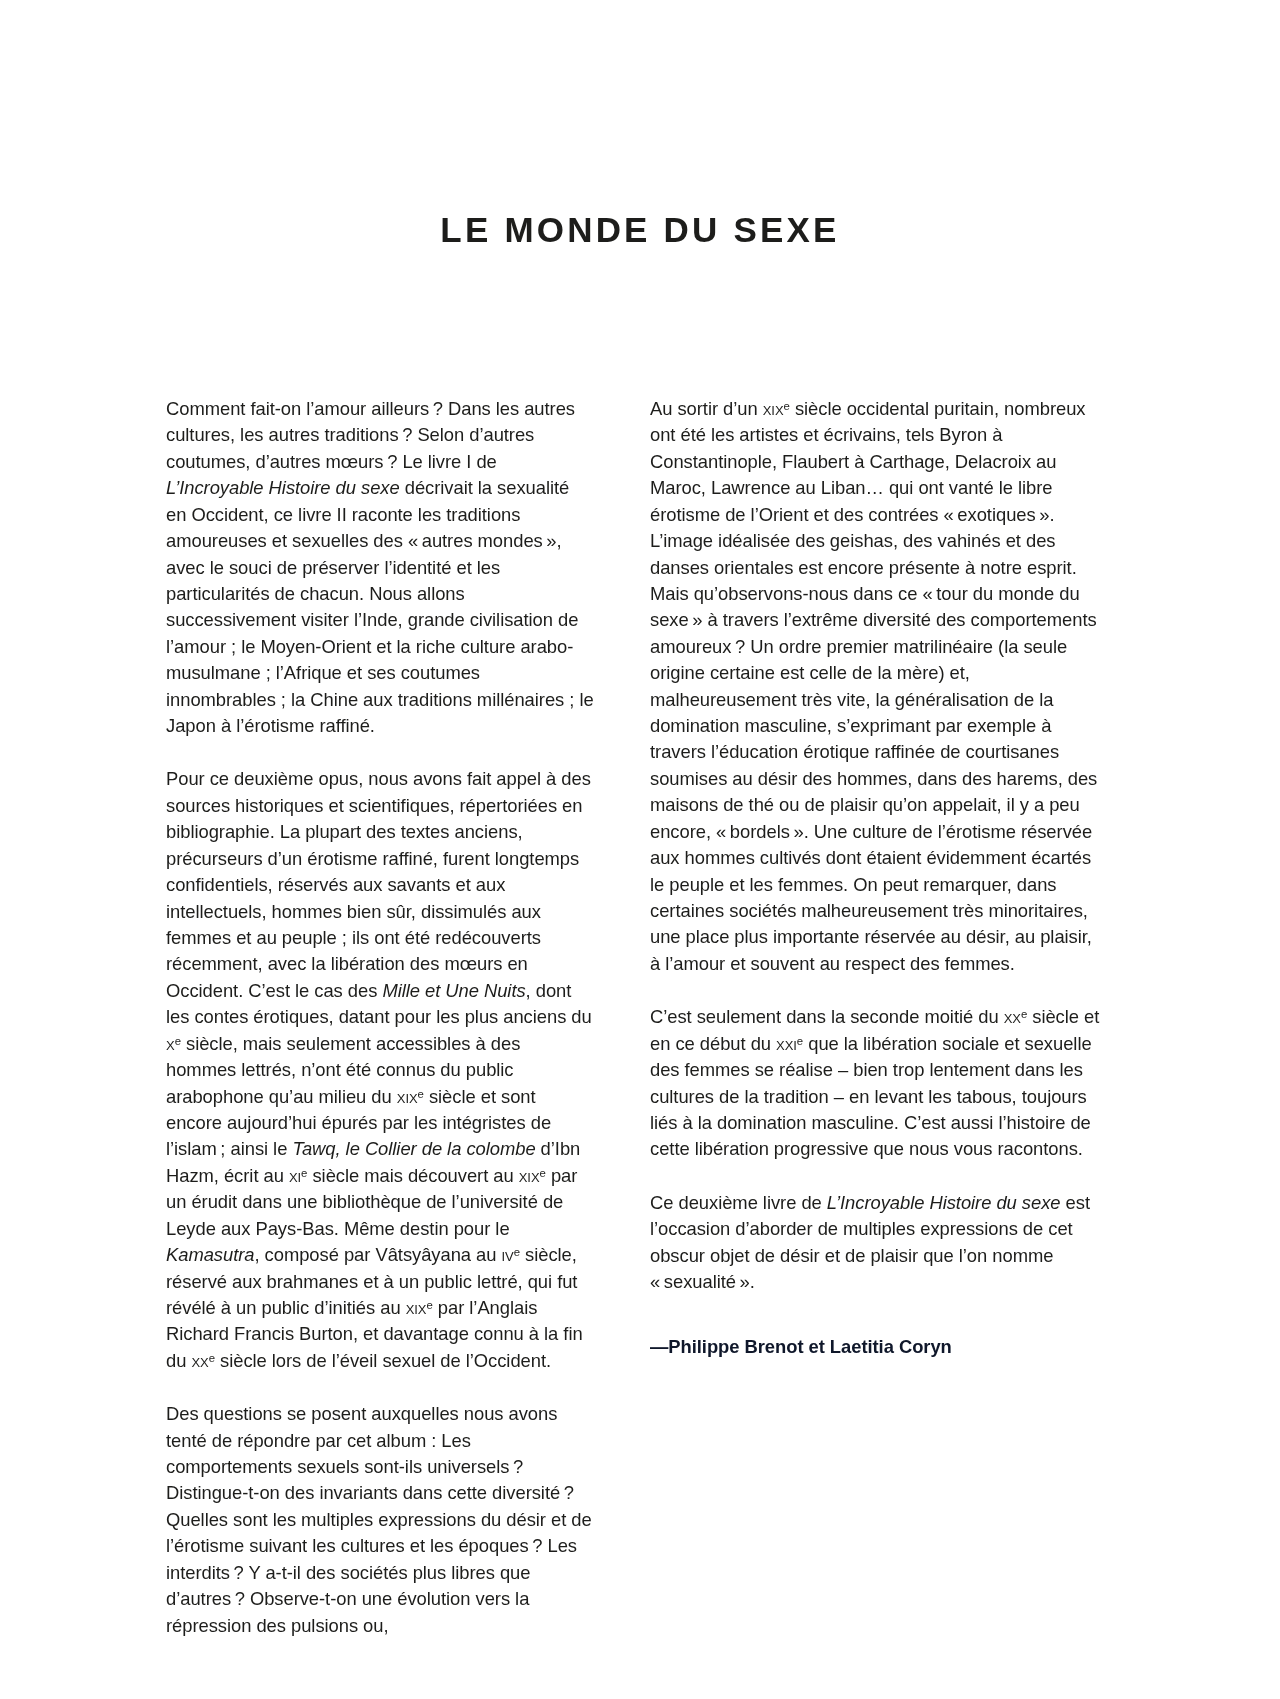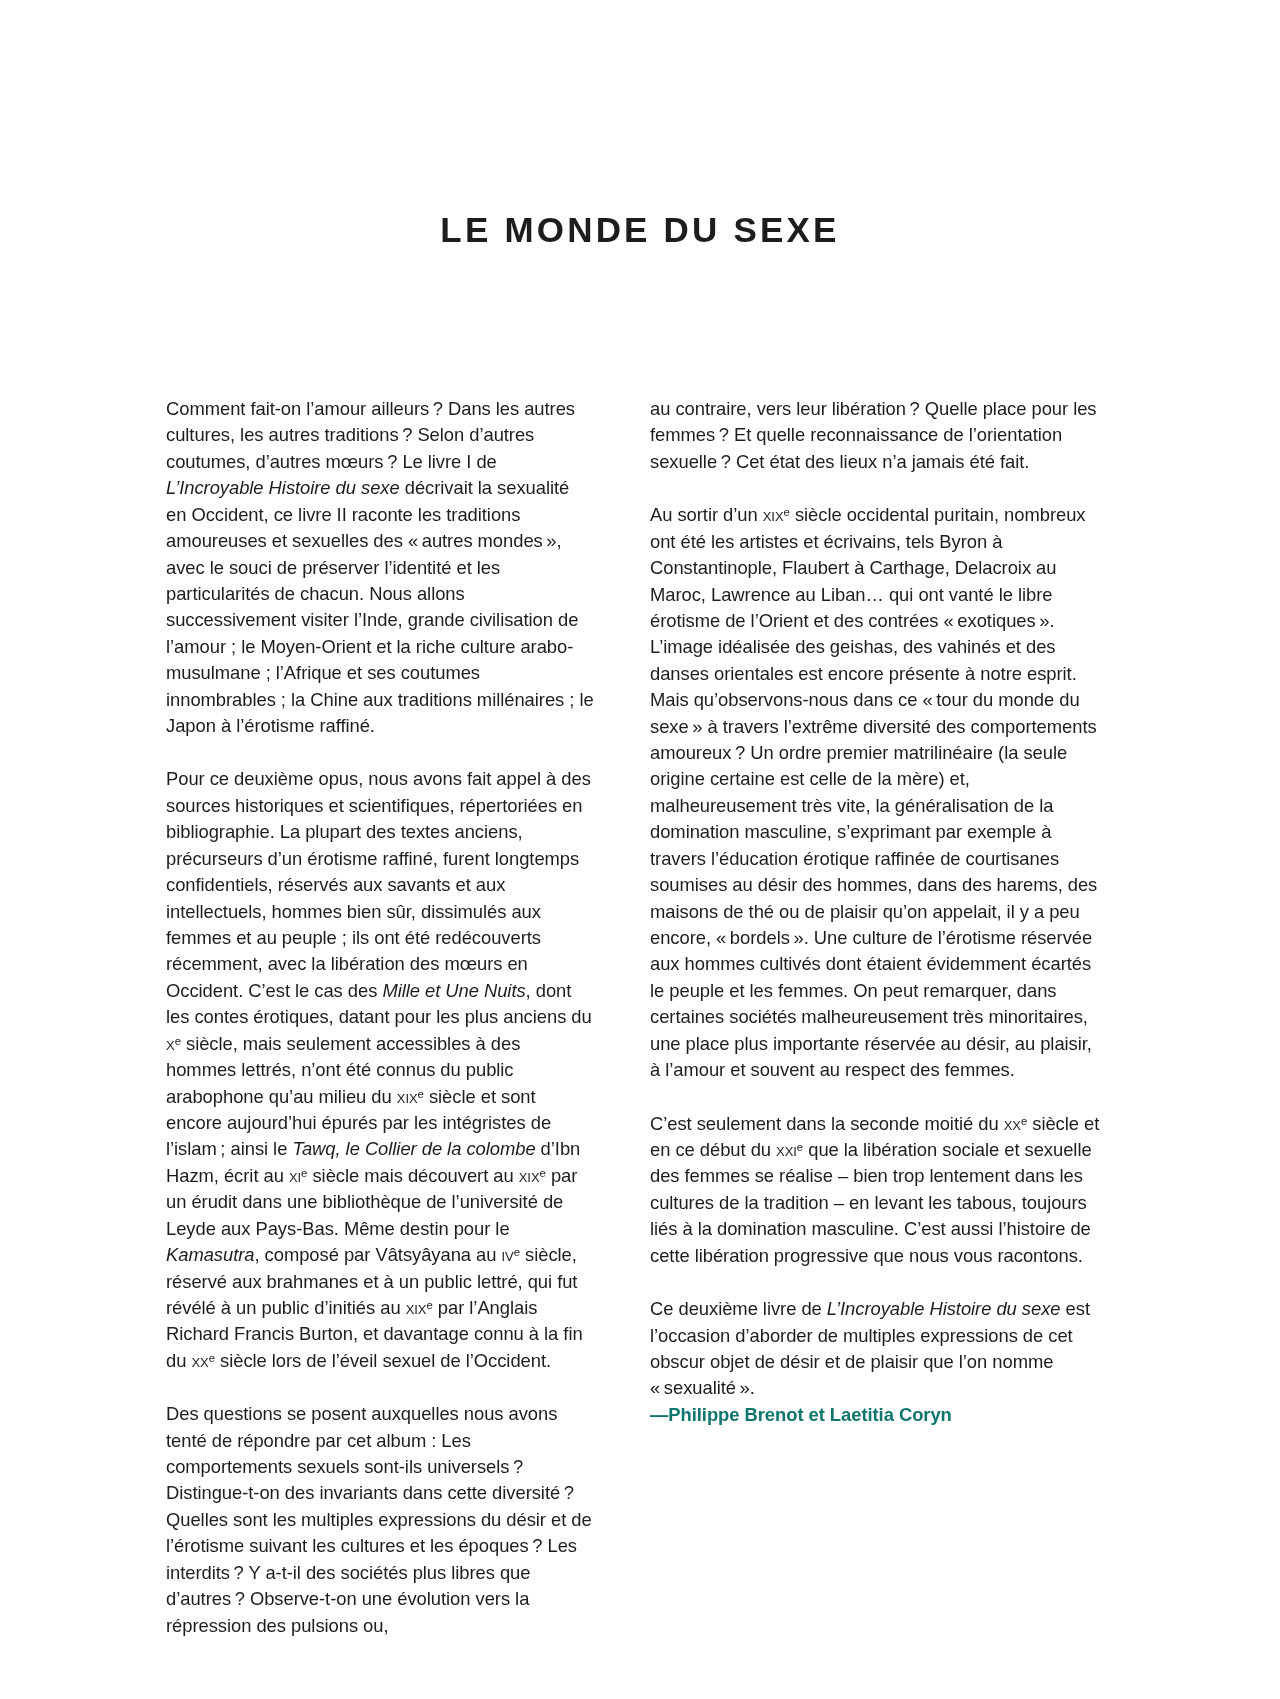--- a/index.html
+++ b/index.html
@@ -64,23 +64,24 @@
   .sc {
     font-variant: small-caps;
     text-transform: lowercase;
   }
   sup {
     font-size: 0.62em;
     vertical-align: 0.45em;
     line-height: 0;
   }
   .signature {
+    margin-top: 38px;
     font-size: 18.4px;
     font-weight: bold;
-    color: #0f766e;
+    color: #0f172a;
     line-height: 1.436;
     letter-spacing: -0.05px;
   }
 </style>
 </head>
 <body>
 
 <div class="page">
 
   <h1 class="title">LE MONDE DU SEXE</h1>
@@ -88,21 +89,20 @@
   <div class="columns">
 
     <div class="col left">
         <p class="para"><span>Comment fait-on l’amour ailleurs ? Dans les autres cultures, les autres traditions ? Selon d’autres coutumes, d’autres mœurs ? Le livre I de </span><em class="it">L’Incroyable Histoire du sexe</em><span> décrivait la sexualité en Occident, ce livre II raconte les traditions amoureuses et sexuelles des « autres mondes », avec le souci de préserver l’identité et les particularités de chacun. Nous allons successivement visiter l’Inde, grande civilisation de l’amour ; le Moyen-Orient et la riche culture arabo-musulmane ; l’Afrique et ses coutumes innombrables ; la Chine aux traditions millénaires ; le Japon à l’érotisme raffiné.</span></p>
         <p class="para"><span>Pour ce deuxième opus, nous avons fait appel à des sources historiques et scientifiques, répertoriées en bibliographie. La plupart des textes anciens, précurseurs d’un érotisme raffiné, furent longtemps confidentiels, réservés aux savants et aux intellectuels, hommes bien sûr, dissimulés aux femmes et au peuple ; ils ont été redécouverts récemment, avec la libération des mœurs en Occident. C’est le cas des </span><em class="it">Mille et Une Nuits</em><span>, dont les contes érotiques, datant pour les plus anciens du </span><span class="sc">x</span><sup>e</sup><span> siècle, mais seulement accessibles à des hommes lettrés, n’ont été connus du public arabophone qu’au milieu du </span><span class="sc">xix</span><sup>e</sup><span> siècle et sont encore aujourd’hui épurés par les intégristes de l’islam ; ainsi le </span><em class="it">Tawq, le Collier de la colombe</em><span> d’Ibn Hazm, écrit au </span><span class="sc">xi</span><sup>e</sup><span> siècle mais découvert au </span><span class="sc">xix</span><sup>e</sup><span> par un érudit dans une bibliothèque de l’université de Leyde aux Pays-Bas. Même destin pour le </span><em class="it">Kamasutra</em><span>, composé par Vâtsyâyana au </span><span class="sc">iv</span><sup>e</sup><span> siècle, réservé aux brahmanes et à un public lettré, qui fut révélé à un public d’initiés au </span><span class="sc">xix</span><sup>e</sup><span> par l’Anglais Richard Francis Burton, et davantage connu à la fin du </span><span class="sc">xx</span><sup>e</sup><span> siècle lors de l’éveil sexuel de l’Occident.</span></p>
         <p class="para"><span>Des questions se posent auxquelles nous avons tenté de répondre par cet album : Les comportements sexuels sont-ils universels ? Distingue-t-on des invariants dans cette diversité ? Quelles sont les multiples expressions du désir et de l’érotisme suivant les cultures et les époques ? Les interdits ? Y a-t-il des sociétés plus libres que d’autres ? Observe-t-on une évolution vers la répression des pulsions ou,</span></p>
       </div>
 
     <div class="col right">
       <div>
-          <p class="para"><span>au contraire, vers leur libération ? Quelle place pour les femmes ? Et quelle reconnaissance de l’orientation sexuelle ? Cet état des lieux n’a jamais été fait.</span></p>
           <p class="para"><span>Au sortir d’un </span><span class="sc">xix</span><sup>e</sup><span> siècle occidental puritain, nombreux ont été les artistes et écrivains, tels Byron à Constantinople, Flaubert à Carthage, Delacroix au Maroc, Lawrence au Liban… qui ont vanté le libre érotisme de l’Orient et des contrées « exotiques ». L’image idéalisée des geishas, des vahinés et des danses orientales est encore présente à notre esprit.</span><br><span>Mais qu’observons-nous dans ce « tour du monde du sexe » à travers l’extrême diversité des comportements amoureux ? Un ordre premier matrilinéaire (la seule origine certaine est celle de la mère) et, malheureusement très vite, la généralisation de la domination masculine, s’exprimant par exemple à travers l’éducation érotique raffinée de courtisanes soumises au désir des hommes, dans des harems, des maisons de thé ou de plaisir qu’on appelait, il y a peu encore, « bordels ». Une culture de l’érotisme réservée aux hommes cultivés dont étaient évidemment écartés le peuple et les femmes. On peut remarquer, dans certaines sociétés malheureusement très minoritaires, une place plus importante réservée au désir, au plaisir, à l’amour et souvent au respect des femmes.</span></p>
           <p class="para"><span>C’est seulement dans la seconde moitié du </span><span class="sc">xx</span><sup>e</sup><span> siècle et en ce début du </span><span class="sc">xxi</span><sup>e</sup><span> que la libération sociale et sexuelle des femmes se réalise – bien trop lentement dans les cultures de la tradition – en levant les tabous, toujours liés à la domination masculine. C’est aussi l’histoire de cette libération progressive que nous vous racontons.</span></p>
           <p class="para"><span>Ce deuxième livre de </span><em class="it">L’Incroyable Histoire du sexe</em><span> est l’occasion d’aborder de multiples expressions de cet obscur objet de désir et de plaisir que l’on nomme « sexualité ».</span></p>
         </div>
       <div class="signature">—Philippe Brenot et Laetitia Coryn</div>
     </div>
 
   </div>
 
 </div>

